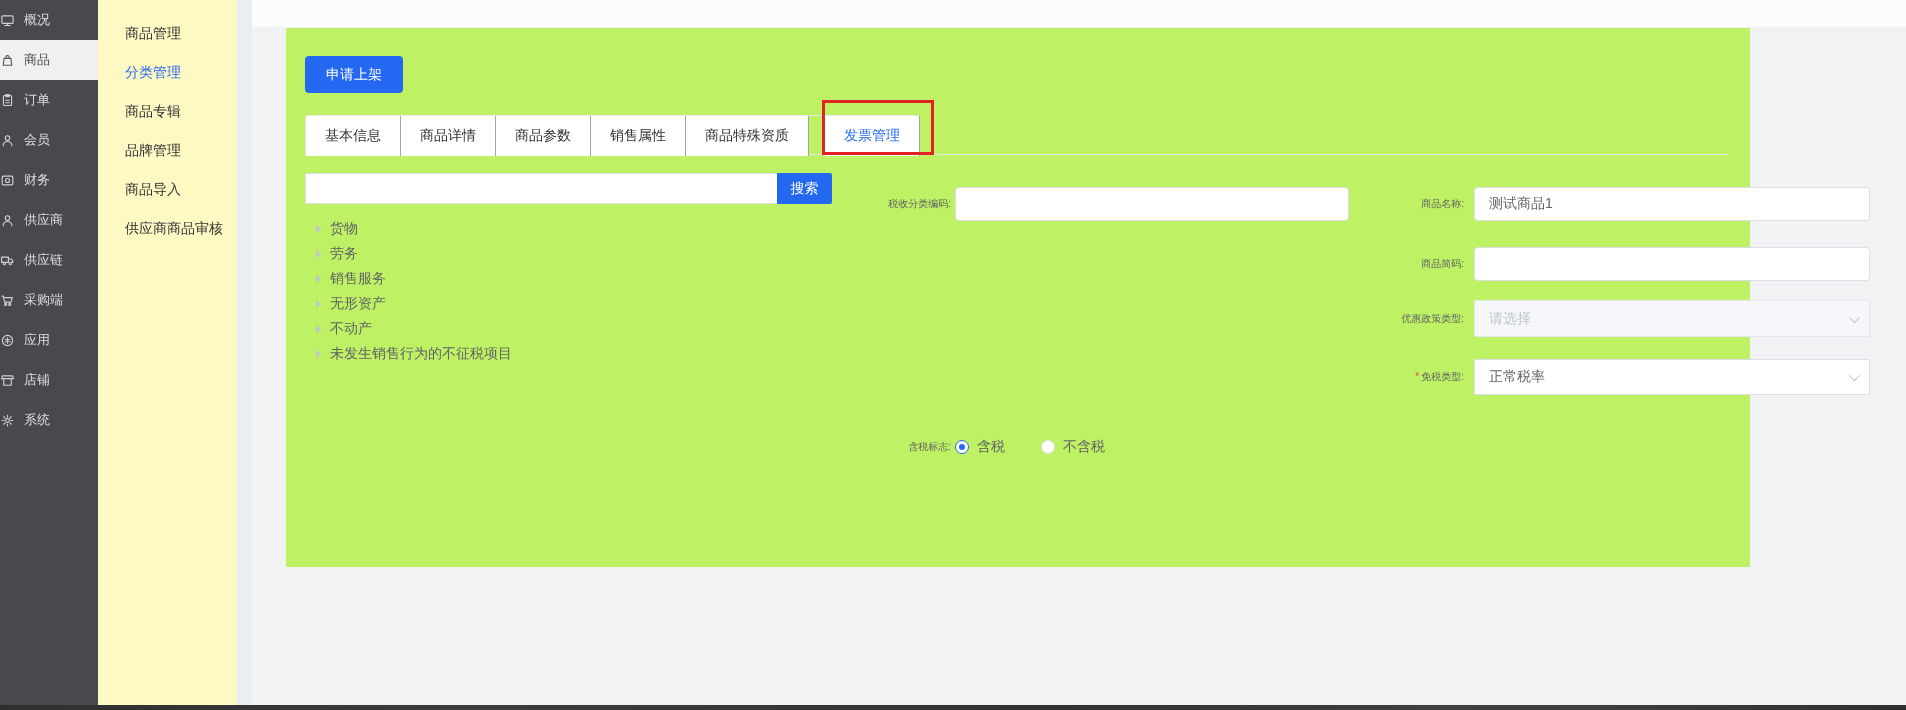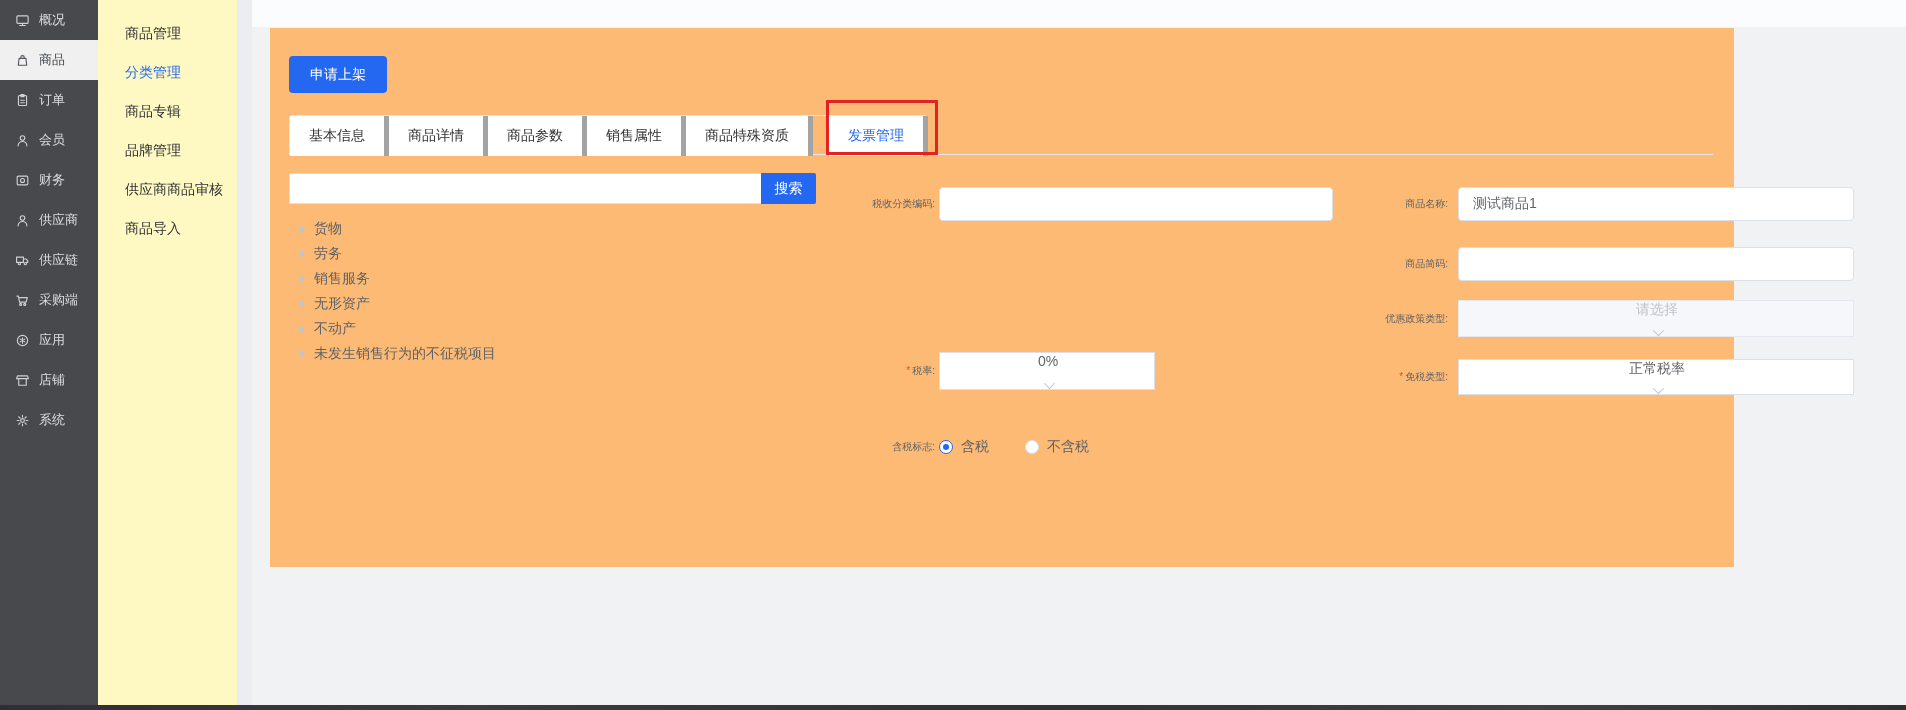--- a/index.html
+++ b/index.html
@@ -1,48 +1,48 @@
 <!DOCTYPE html>
 <html><head>
 <meta charset="utf-8">
 <style>
   html,body{margin:0;padding:0;background:#d8d8d8;}
   *{box-sizing:border-box;font-family:"Liberation Sans","DejaVu Sans",sans-serif;}
   .stage{position:relative;width:1906px;height:710px;background:#f1f2f4;overflow:hidden;}
 
   
   .sidebar{position:absolute;left:0;top:0;width:98px;height:710px;background:#47494d;}
-  .side-item{height:40px;display:flex;align-items:center;padding-left:15px;gap:9px;
+  .side-item{height:40px;display:flex;align-items:center;gap:9px;
              color:#dcdde0;font-size:13px;cursor:pointer;}
   .side-item .icn{width:15px;height:15px;display:inline-flex;opacity:.92;}
   .side-item .icn svg{width:15px;height:15px;fill:none;stroke:currentColor;stroke-width:1.8;
                       stroke-linecap:round;stroke-linejoin:round;}
   .side-item.active{background:#f0f0f0;color:#45494e;}
 
   
   .submenu{position:absolute;left:98px;top:0;width:139px;height:710px;background:#fef9c3;padding-top:14px;}
   .sub-item{height:39px;display:flex;align-items:center;padding-left:27px;font-size:14px;color:#303133;cursor:pointer;}
   .sub-item.active{color:#2468f2;}
   .gutter{position:absolute;left:237px;top:0;width:15px;height:710px;background:#eaedf2;}
 
   
   .content{position:absolute;left:252px;top:0;right:0;height:710px;background:#f1f2f4;}
   .topband{position:absolute;left:252px;top:0;right:0;height:27px;background:#fbfcfd;}
-  .card{position:absolute;left:270px;top:27px;width:1464px;height:540px;background:#fdba74;
+  .card{position:absolute;left:286px;top:27px;width:1464px;height:540px;background:#bef264;
         border-top:1px solid #f0f1f2;}
 
   .btn-primary{position:absolute;left:19px;top:28px;width:98px;height:37px;background:#2468f2;
         color:#fff;border:none;border-radius:4px;font-size:14px;cursor:pointer;}
 
   
   .tabbar{position:absolute;left:19px;right:21px;top:87px;height:40px;border-bottom:1px solid #e4e7ed;}
   .tabs-box{display:inline-flex;height:40px;border-top:1px solid #e4e7ed;border-left:1px solid #e4e7ed;
             border-radius:4px 4px 0 0;}
   .tab{position:relative;height:40px;display:flex;align-items:center;padding:0 19px;font-size:14px;
-       color:#303133;border-right:5px solid #a3a3a3;cursor:pointer;background:#fff;}
+       color:#303133;border-right:1px solid #a3a3a3;cursor:pointer;background:#fff;}
   .tab.active{color:#2468f2;margin-left:16px;}
   .anno-box{position:absolute;top:-16px;bottom:1px;left:-3px;right:-15px;border:3px solid #e12323;
             z-index:5;pointer-events:none;}
 
   
   .search-row{position:absolute;left:19px;top:145px;display:flex;}
   .search-input{width:472px;height:31px;border:1px solid #dcdfe6;border-right:none;border-radius:2px 0 0 2px;
                 padding:0 10px;font-size:14px;color:#606266;outline:none;}
   .search-btn{width:55px;height:31px;background:#2468f2;color:#fff;border:none;border-radius:0 2px 2px 0;
               font-size:14px;cursor:pointer;}
@@ -54,21 +54,21 @@
 
   
   .frow{position:absolute;display:flex;align-items:center;}
   .flabel{font-size:10px;color:#606266;text-align:right;flex:none;}
   .flabel.w-l{width:269px;padding-right:4px;}
   .flabel.w-r{width:240px;padding-right:10px;}
   .req::before{content:"*";color:#f04134;margin-right:2px;}
   .inp{height:34px;border:1px solid #dcdfe6;border-radius:4px;background:#fff;font-size:14px;
        color:#606266;padding:0 14px;outline:none;}
   .sel{border:1px solid #dcdfe6;border-radius:0;background:#fff;display:flex;align-items:center;
-       justify-content:space-between;padding:0 12px 0 14px;font-size:14px;color:#606266;cursor:pointer;flex-direction:column;}
+       justify-content:space-between;padding:0 12px 0 14px;font-size:14px;color:#606266;cursor:pointer;}
   .sel.disabled{background:#f5f7fa;border-color:#e4e7ed;color:#c0c4cc;cursor:not-allowed;}
   .chev{width:8px;height:8px;border-right:1.6px solid #c0c4cc;border-bottom:1.6px solid #c0c4cc;
         transform:rotate(45deg) translateY(-2px);flex:none;}
   .radio-group{display:flex;align-items:center;}
   .radio{display:inline-flex;align-items:center;margin-right:36px;cursor:pointer;}
   .rdot{width:14px;height:14px;border:1px solid #dcdfe6;border-radius:50%;background:#fff;
         margin-right:8px;position:relative;flex:none;}
   .radio.checked .rdot{border-color:#2468f2;}
   .radio.checked .rdot::after{content:"";position:absolute;left:3px;top:3px;width:6px;height:6px;
         border-radius:50%;background:#2468f2;}
@@ -186,22 +186,22 @@
         </span>
         <span>系统</span>
       </div>
     </nav>
 
   <nav class="submenu" id="submenu">
       <div class="sub-item">商品管理</div>
       <div class="sub-item active">分类管理</div>
       <div class="sub-item">商品专辑</div>
       <div class="sub-item">品牌管理</div>
+      <div class="sub-item">商品导入</div>
       <div class="sub-item">供应商商品审核</div>
-      <div class="sub-item">商品导入</div>
     </nav>
   <div class="gutter"></div>
 
   <div class="content"></div>
   <div class="topband"></div>
 
   <section class="card">
 
     <button class="btn-primary">申请上架</button>
 
@@ -257,27 +257,20 @@
         </div>
         <div class="tree-item">
           <span class="caret"></span>
           <span class="tree-label">未发生销售行为的不征税项目</span>
         </div>
       </div>
 
     <div class="frow" style="left:400px;top:159px;">
       <span class="flabel w-l">税收分类编码:</span>
       <input class="inp" style="width: 394px;" value="">
-    </div>
-    <div class="frow" style="left:400px;top:324px;">
-      <span class="flabel w-l req">税率:</span>
-      <div class="sel" style="width:216px;height:38px;">
-        <span>0%</span>
-        <span class="chev"></span>
-      </div>
     </div>
     <div class="frow" style="left:400px;top:395px;height:20px;margin-top:14px;">
       <span class="flabel w-l">含税标志:</span>
       <span class="radio-group">
           <span class="radio checked">
             <span class="rdot"></span>
             <span class="rlabel">含税</span>
           </span>
           <span class="radio">
             <span class="rdot"></span>

